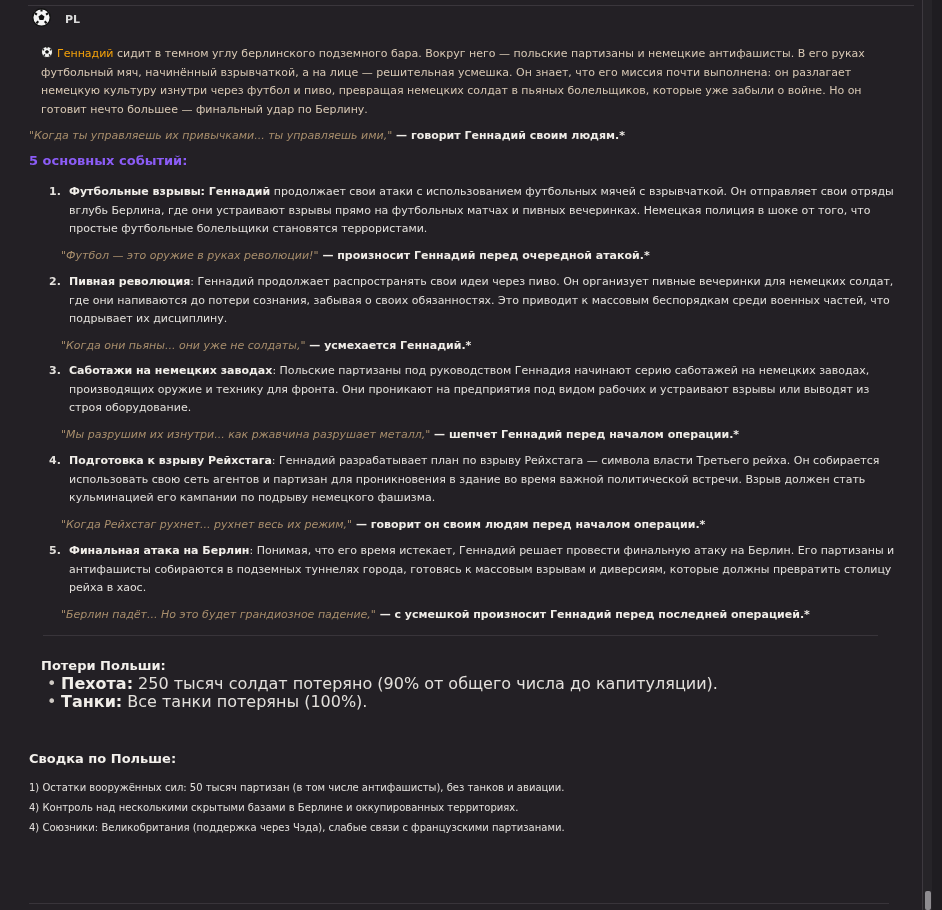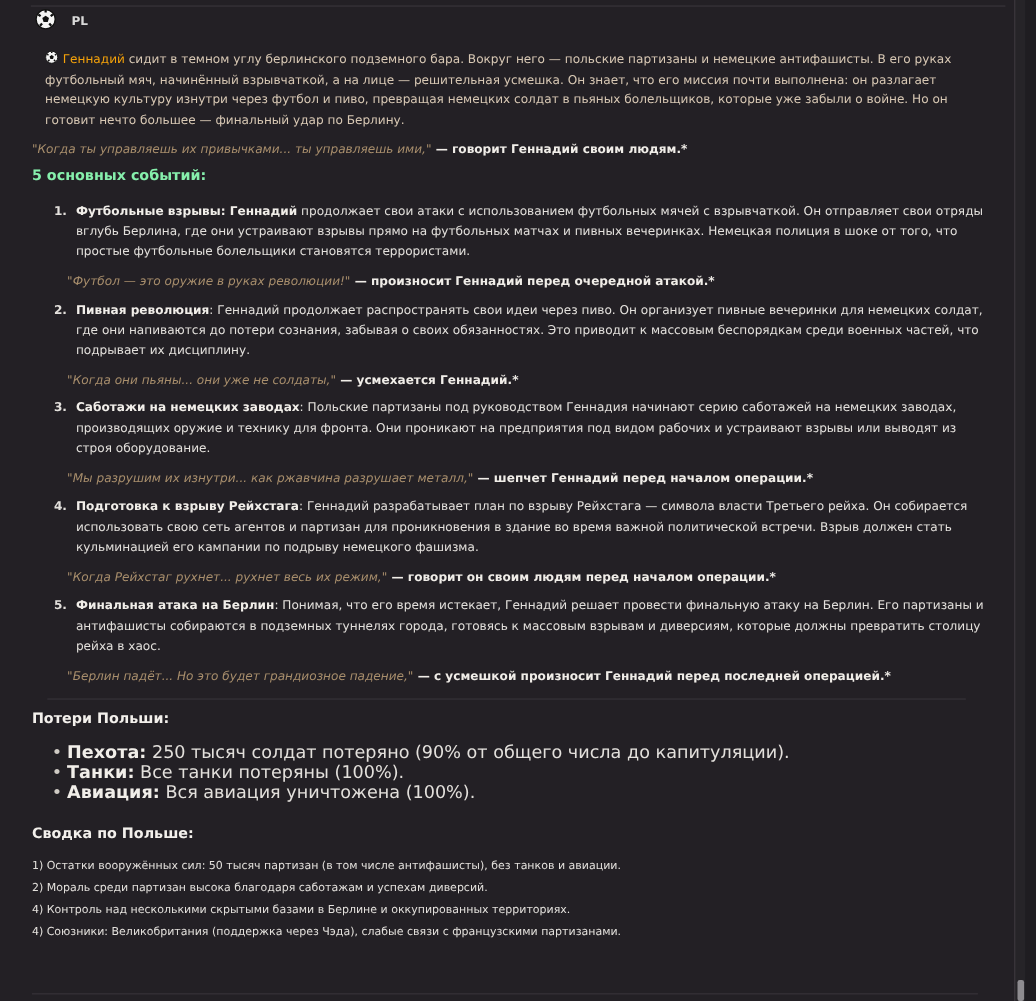--- a/index.html
+++ b/index.html
@@ -19,31 +19,31 @@
 
   .intro { position: absolute; left: 12px; top: 45px; width: 860px; font-size: 11px; line-height: 18.5px; color: #d8c8b4; }
   .intro .ball-small { display: inline-block; width: 12px; height: 12px; vertical-align: -1px; margin-right: 4px; }
   .name-hl { color: #f5a20a; }
 
   .quote-line { font-size: 11px; line-height: 18px; }
   .q { font-style: italic; color: #a88e6c; }
   .after { font-weight: bold; color: #f0ede8; }
   .pos-abs { position: absolute; left: 0; }
 
-  h3.events { position: absolute; left: 0; top: 153px; margin: 0; font-size: 13px; font-weight: bold; color: #86efac; }
+  h3.events { position: absolute; left: 0; top: 153px; margin: 0; font-size: 13px; font-weight: bold; color: #8b5cf6; }
 
   .event { position: absolute; left: 20px; width: 850px; font-size: 11px; line-height: 18.5px; color: #e3e0dc; }
   .event .num { position: absolute; left: 0; top: 0; font-weight: bold; color: #e3e0dc; }
   .event .body { margin-left: 20px; }
   .event b { color: #f1eee9; }
   .event .quote-line { margin-left: 12px; margin-top: 8px; }
 
   .divider { position: absolute; left: 14px; width: 835px; height: 1px; background: #38343a; }
 
-  h3.losses { position: absolute; left: 0; top: 646px; margin: 0; font-size: 13px; font-weight: bold; color: #f3f0ec; }
+  h3.losses { position: absolute; left: 0; top: 646px; margin: 12px; font-size: 13px; font-weight: bold; color: #f3f0ec; }
   .loss-list { position: absolute; left: 16px; top: 675px; margin: 0; padding: 0; list-style: none; font-size: 16px; line-height: 18px; color: #e3e0dc; }
   .loss-list li { position: relative; padding-left: 16px; }
   .loss-list li::before { content: "•"; position: absolute; left: 2px; top: 0; color: #cfcac4; }
   .loss-list b { color: #f1eee9; }
 
   h3.summary { position: absolute; left: 0; top: 751px; margin: 0; font-size: 13px; font-weight: bold; color: #f3f0ec; }
   .summary-list { position: absolute; left: 0; top: 778px; margin: 0; padding: 0; list-style: none; font-size: 10px; line-height: 20px; color: #e3e0dc; }
 
   .scroll-track { position: absolute; right: 10px; top: 0; width: 9px; height: 910px; background: #262428; border-left: 1px solid #3d393f; }
   .scroll-thumb { position: absolute; right: 11px; top: 891px; width: 6px; height: 19px; background: #8e8c90; border-radius: 2px; }
@@ -108,27 +108,25 @@
     <div class="body"><b>Финальная атака на Берлин</b><span>: Понимая, что его время истекает, Геннадий решает провести финальную атаку на Берлин. Его партизаны и антифашисты собираются в подземных туннелях города, готовясь к массовым взрывам и диверсиям, которые должны превратить столицу рейха в хаос.</span></div>
     <div class="quote-line"><span class="q">"Берлин падёт... Но это будет грандиозное падение,"</span><span class="after"> — с усмешкой произносит Геннадий перед последней операцией.*</span></div>
   </div>
 
   <div class="divider" style="top:635px;"></div>
 
   <h3 class="losses">Потери Польши:</h3>
   <ul class="loss-list">
     <li><b>Пехота:</b><span> 250 тысяч солдат потеряно (90% от общего числа до капитуляции).</span></li>
     <li><b>Танки:</b><span> Все танки потеряны (100%).</span></li>
-    <li><b>Авиация:</b><span> Вся авиация уничтожена (100%).</span></li>
   </ul>
 
   <h3 class="summary">Сводка по Польше:</h3>
   <ul class="summary-list">
     <li>1) Остатки вооружённых сил: 50 тысяч партизан (в том числе антифашисты), без танков и авиации.</li>
-    <li>2) Мораль среди партизан высока благодаря саботажам и успехам диверсий.</li>
     <li>4) Контроль над несколькими скрытыми базами в Берлине и оккупированных территориях.</li>
     <li>4) Союзники: Великобритания (поддержка через Чэда), слабые связи с французскими партизанами.</li>
   </ul>
 
   <div class="divider" style="top:903px; left:0; width:860px;"></div>
 </div>
 
 <div class="right-edge"></div>
 <div class="scroll-track"></div>
 <div class="scroll-thumb"></div>

